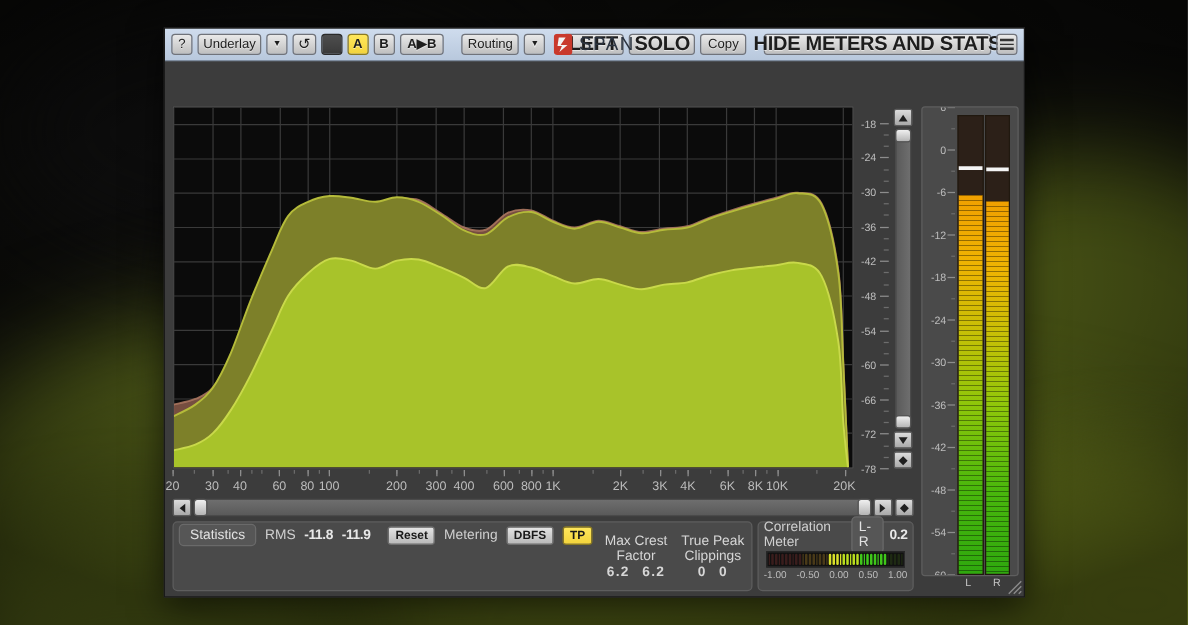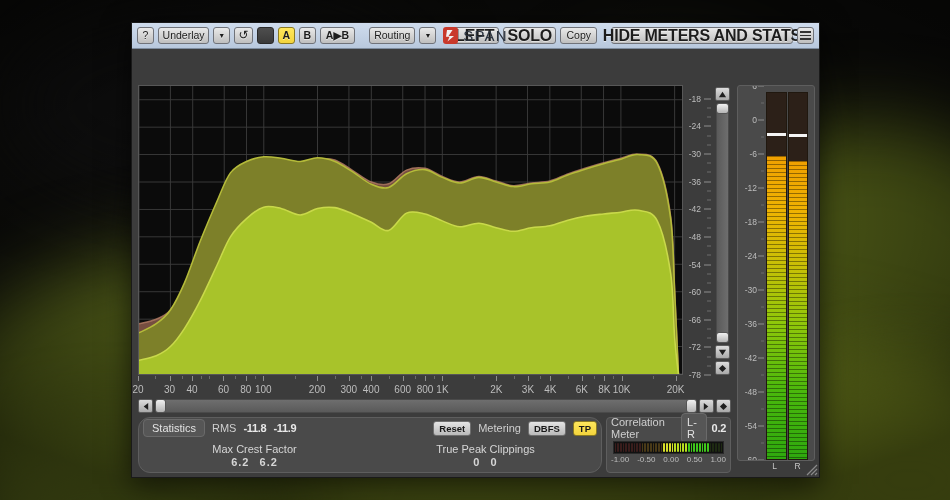--- a/index.html
+++ b/index.html
@@ -150,21 +150,21 @@
     padding: 0 4px 0 6px; gap: 2px; }
   .htrack { flex: 1; height: 14px; background: linear-gradient(#6e6e6e,#5a5a5a);
     border: 1px solid #4a4a4a; border-radius: 3px; position: relative; }
   .hthumb-l, .hthumb-r { position: absolute; top: -1px; width: 11px; height: 14px;
     background: linear-gradient(#f0f0f0,#b5b5b5); border: 1px solid #555; border-radius: 3px; }
   .hthumb-l { left: -1px; } .hthumb-r { right: -1px; }
 
   
   #bottom { flex: 0 0 62px; display: flex; padding: 2px 4px 4px 6px; gap: 4px; }
   .panel { background: #4a4a4a; border: 1px solid #5e5e5e; border-radius: 4px; position: relative; }
-  #stats-panel { flex: 1; display: flex; flex-direction: column; border-radius: 12px; }
+  #stats-panel { flex: 1; display: flex; flex-direction: row; }
   #stats-top { height: 20px; display: flex; align-items: center; gap: 7px; padding: 0 4px; }
   .stat-tab { background: #565656; color: #e2e2e2; font-size: 11px; padding: 2px 8px;
     border-radius: 4px; border: 1px solid #6a6a6a; }
   .stat-lbl { color: #cfcfcf; font-size: 11px; }
   .stat-val { color: #e8e8e8; font-size: 11px; font-weight: bold; letter-spacing: -.3px; }
   .sm-btn { background: linear-gradient(#e4e4e4,#b9b9b9); color: #191919; font-size: 9.5px;
     border: 1px solid #6f6f6f; border-radius: 3px; padding: 1px 5px; font-weight: bold; }
   .sm-btn.yellow { background: linear-gradient(#ffe75c,#f3d43c); border-color: #8a7a22; }
   #stats-bot { flex: 1; display: flex; align-items: center; }
   .stat-cell { flex: 1; text-align: center; color: #d6d6d6; }

